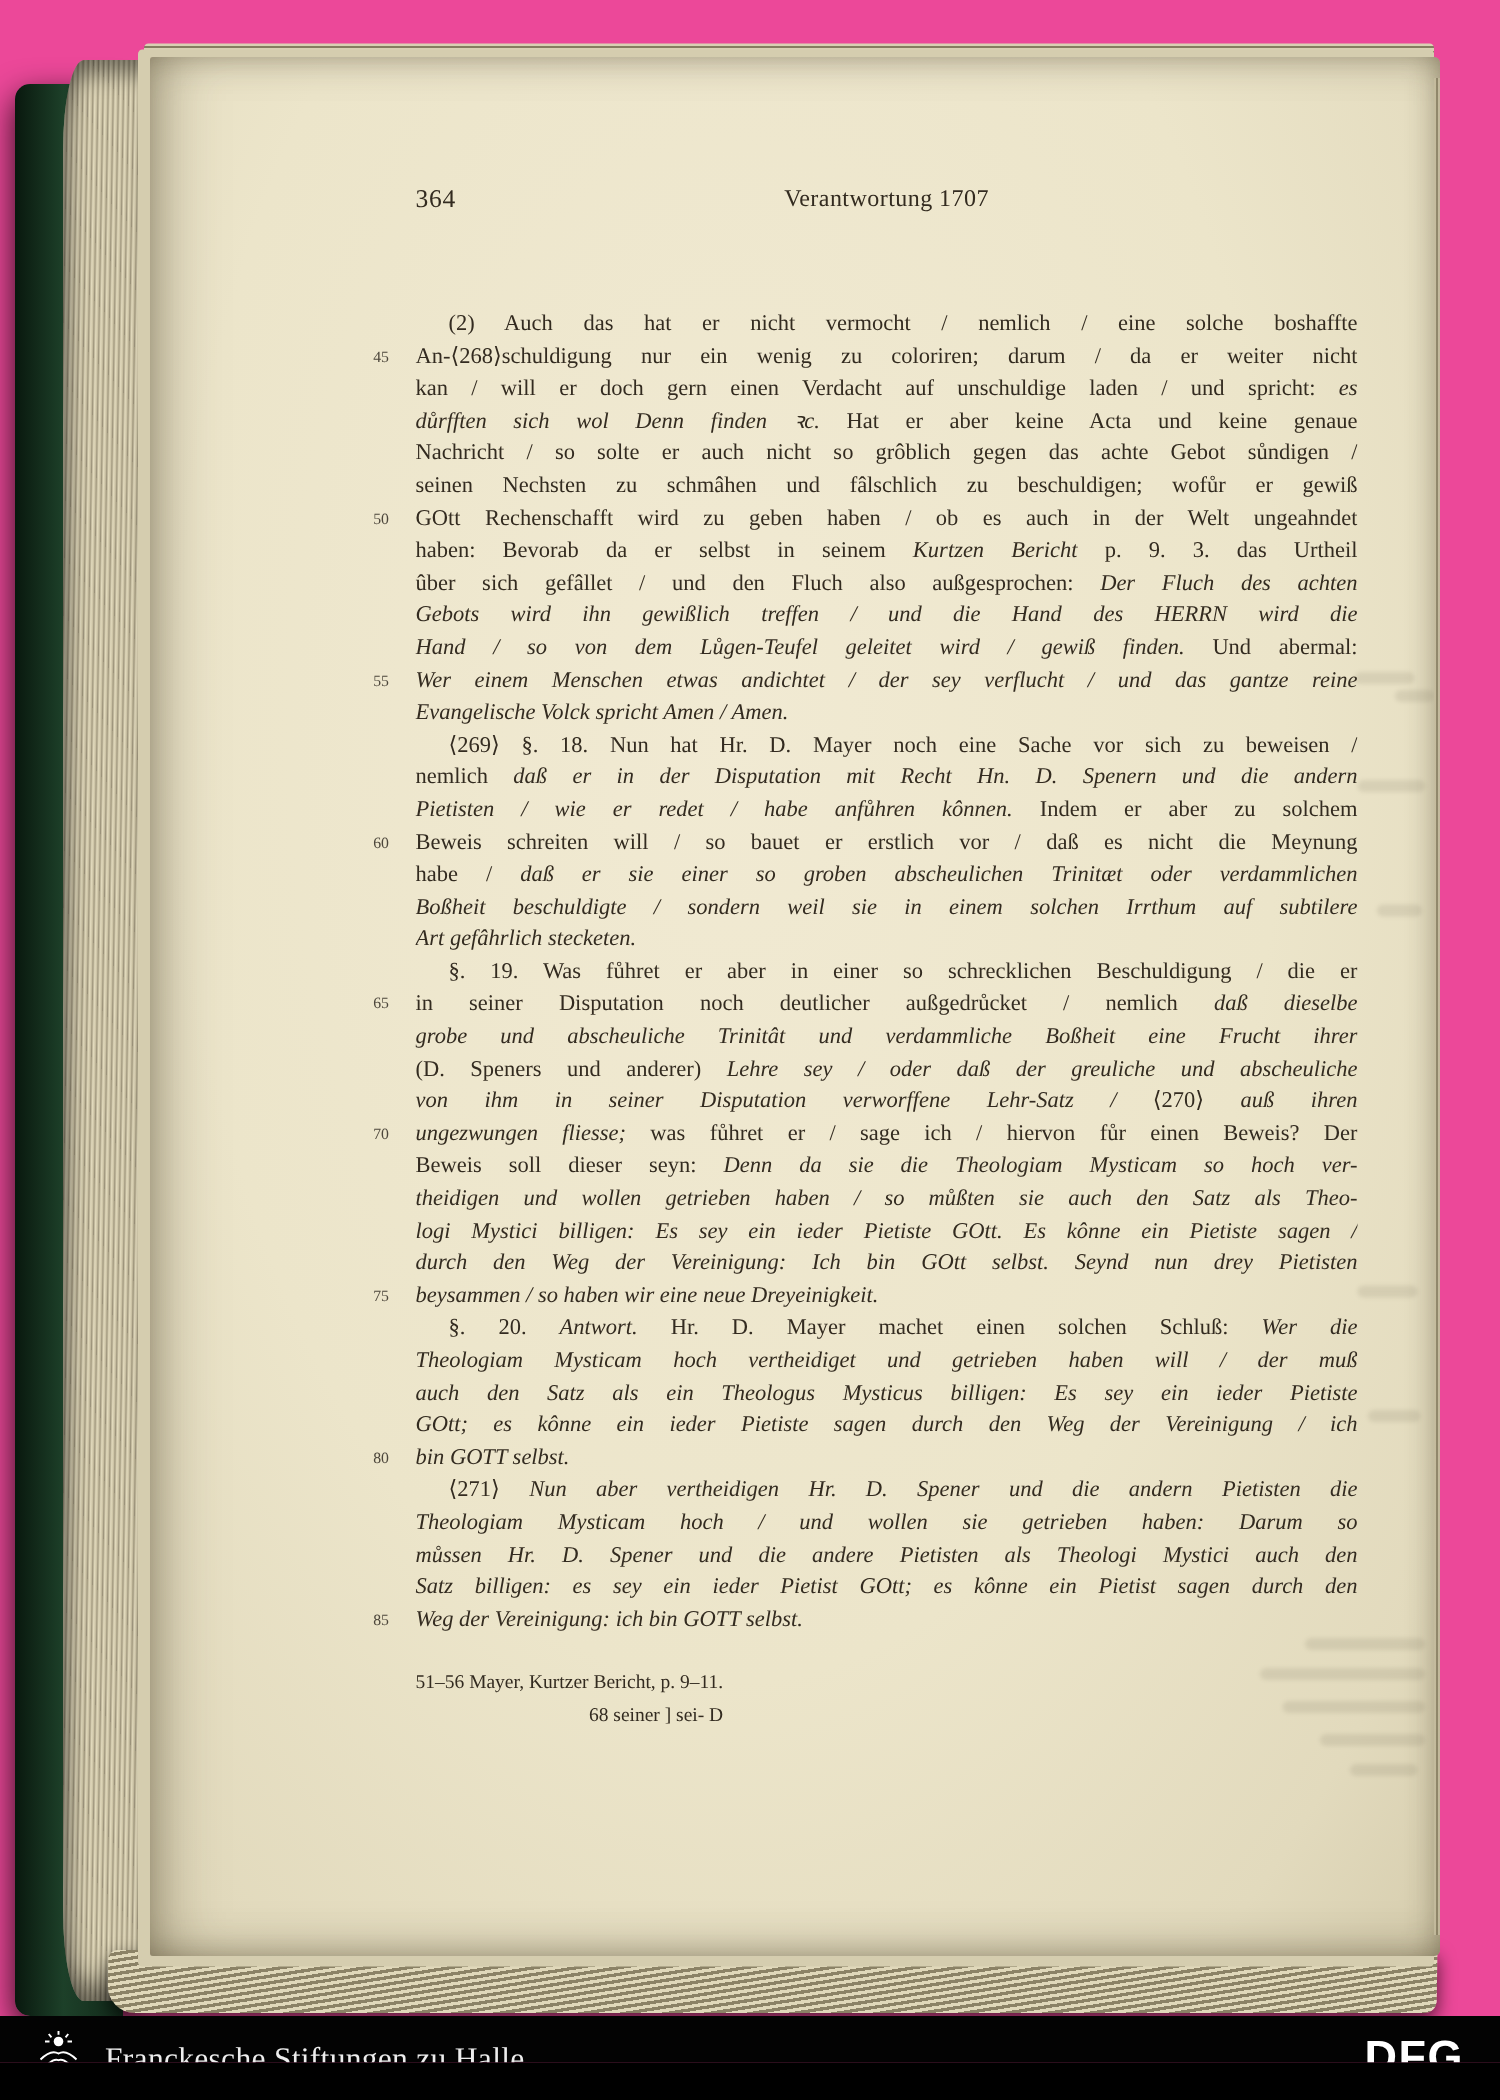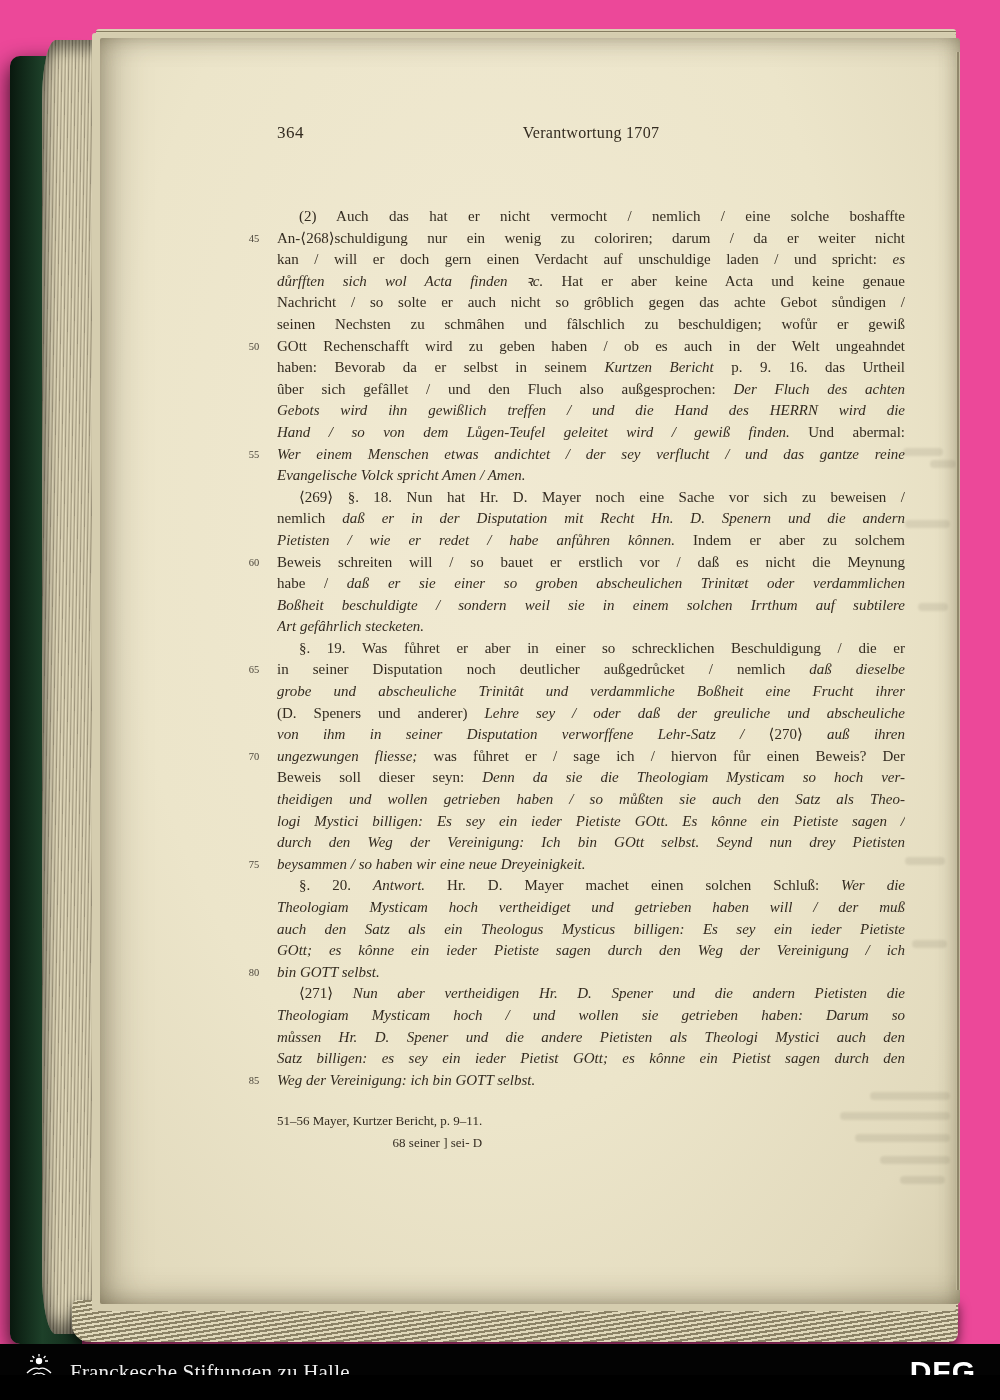--- a/index.html
+++ b/index.html
@@ -88,37 +88,37 @@
         <div class="line">
           <span class="lineno">45</span>
           <span class="linetext"><span>An-⟨268⟩schuldigung nur ein wenig zu coloriren; darum / da er weiter nicht</span></span>
         </div>
         <div class="line">
           <span class="lineno"></span>
           <span class="linetext"><span>kan / will er doch gern einen Verdacht auf unschuldige laden / und spricht: </span><span class="it">es</span></span>
         </div>
         <div class="line">
           <span class="lineno"></span>
-          <span class="linetext"><span class="it">důrfften sich wol Acta finden ꝛc.</span><span> Hat er aber keine Acta und keine genaue</span></span>
+          <span class="linetext"><span class="it">důrfften sich wol Denn finden ꝛc.</span><span> Hat er aber keine Acta und keine genaue</span></span>
         </div>
         <div class="line">
           <span class="lineno"></span>
           <span class="linetext"><span>Nachricht / so solte er auch nicht so grôblich gegen das achte Gebot sůndigen /</span></span>
         </div>
         <div class="line">
           <span class="lineno"></span>
           <span class="linetext"><span>seinen Nechsten zu schmâhen und fâlschlich zu beschuldigen; wofůr er gewiß</span></span>
         </div>
         <div class="line">
           <span class="lineno">50</span>
           <span class="linetext"><span>GOtt Rechenschafft wird zu geben haben / ob es auch in der Welt ungeahndet</span></span>
         </div>
         <div class="line">
           <span class="lineno"></span>
-          <span class="linetext"><span>haben: Bevorab da er selbst in seinem </span><span class="it">Kurtzen Bericht</span><span> p. 9. 16. das Urtheil</span></span>
+          <span class="linetext"><span>haben: Bevorab da er selbst in seinem </span><span class="it">Kurtzen Bericht</span><span> p. 9. 3. das Urtheil</span></span>
         </div>
         <div class="line">
           <span class="lineno"></span>
           <span class="linetext"><span>ûber sich gefâllet / und den Fluch also außgesprochen: </span><span class="it">Der Fluch des achten</span></span>
         </div>
         <div class="line">
           <span class="lineno"></span>
           <span class="linetext"><span class="it">Gebots wird ihn gewißlich treffen / und die Hand des HERRN wird die</span></span>
         </div>
         <div class="line">

